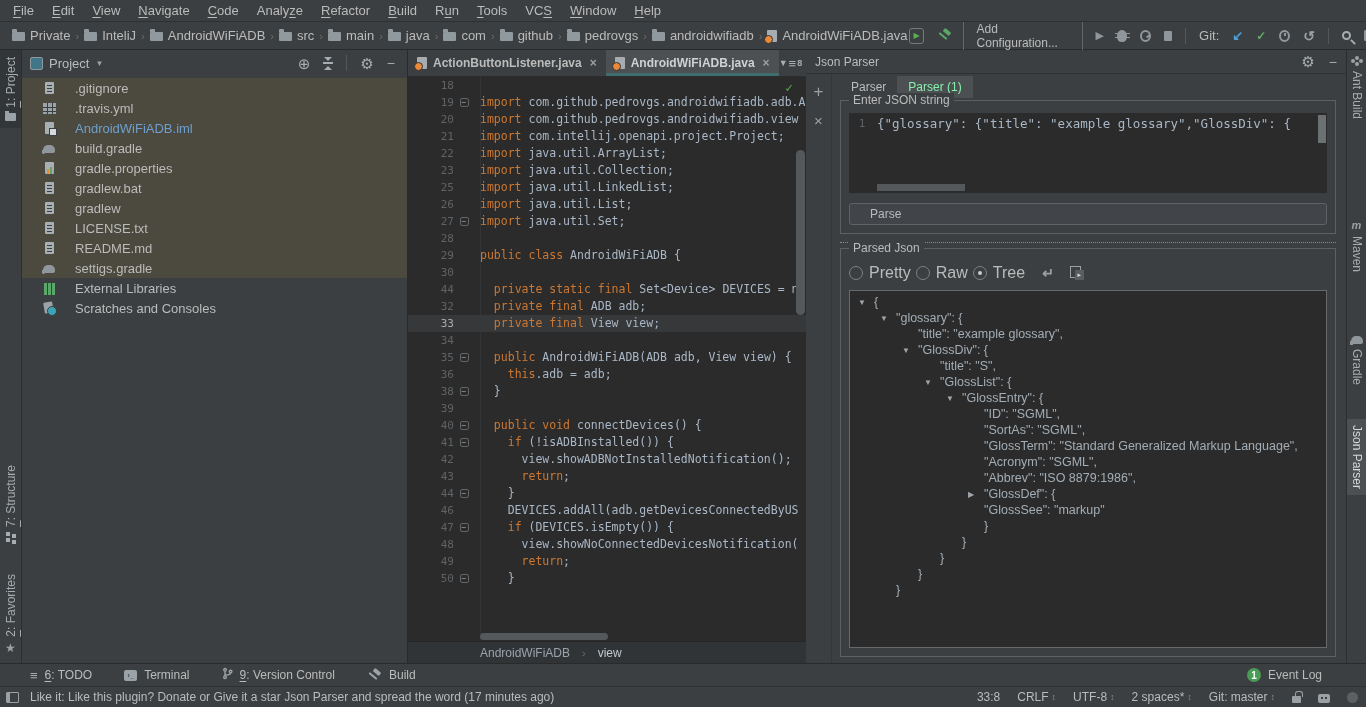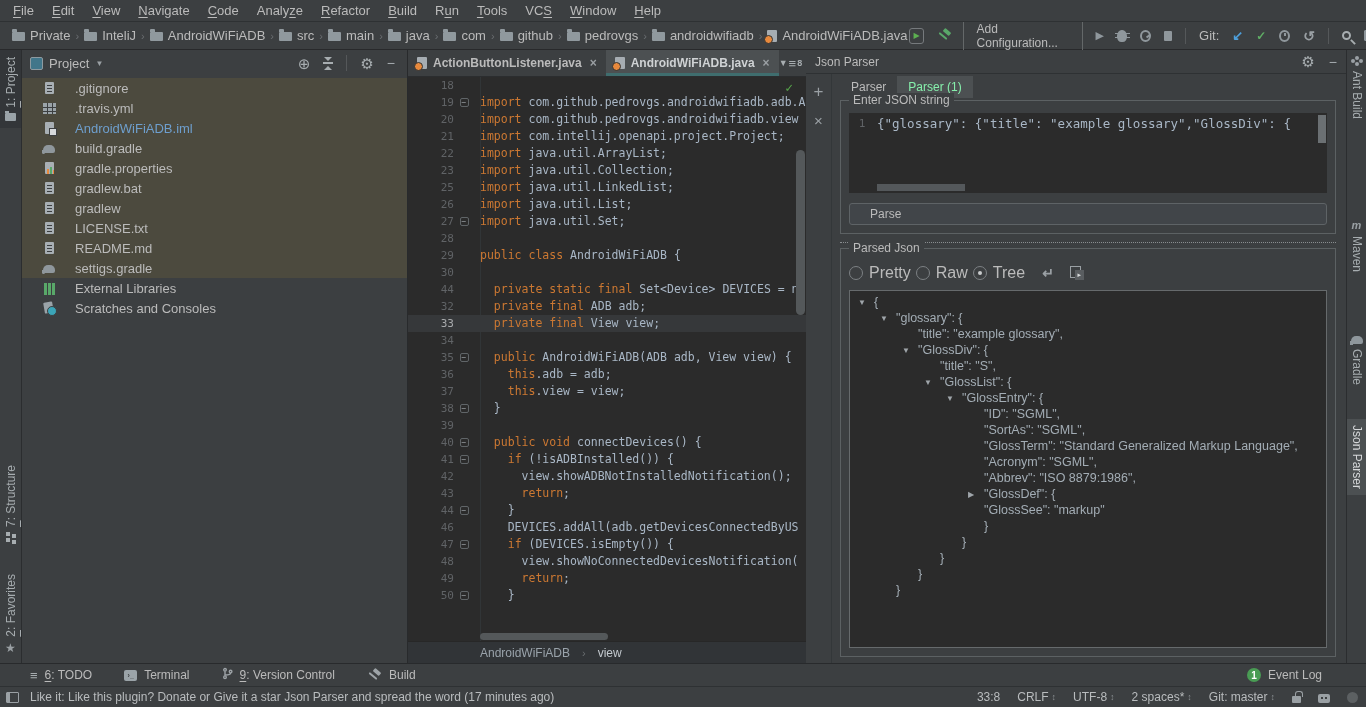--- a/index.html
+++ b/index.html
@@ -473,25 +473,20 @@
             <span class="fold-box">−</span>
           </span>
           <span class="code"><span>  </span><span class="kw">public</span><span> AndroidWiFiADB(ADB adb, View view) {</span></span>
         </div>
         <div class="cl">
           <span class="num">36</span>
           <span class="fold"></span>
           <span class="code"><span>    </span><span class="kw">this</span><span>.adb = adb;</span></span>
         </div>
         <div class="cl">
-          <span class="num">37</span>
-          <span class="fold"></span>
-          <span class="code"><span>    </span><span class="kw">this</span><span>.view = view;</span></span>
-        </div>
-        <div class="cl">
           <span class="num">38</span>
           <span class="fold">
             <span class="fold-box">−</span>
           </span>
           <span class="code"><span>  }</span></span>
         </div>
         <div class="cl">
           <span class="num">39</span>
           <span class="fold"></span>
           <span class="code"></span>

